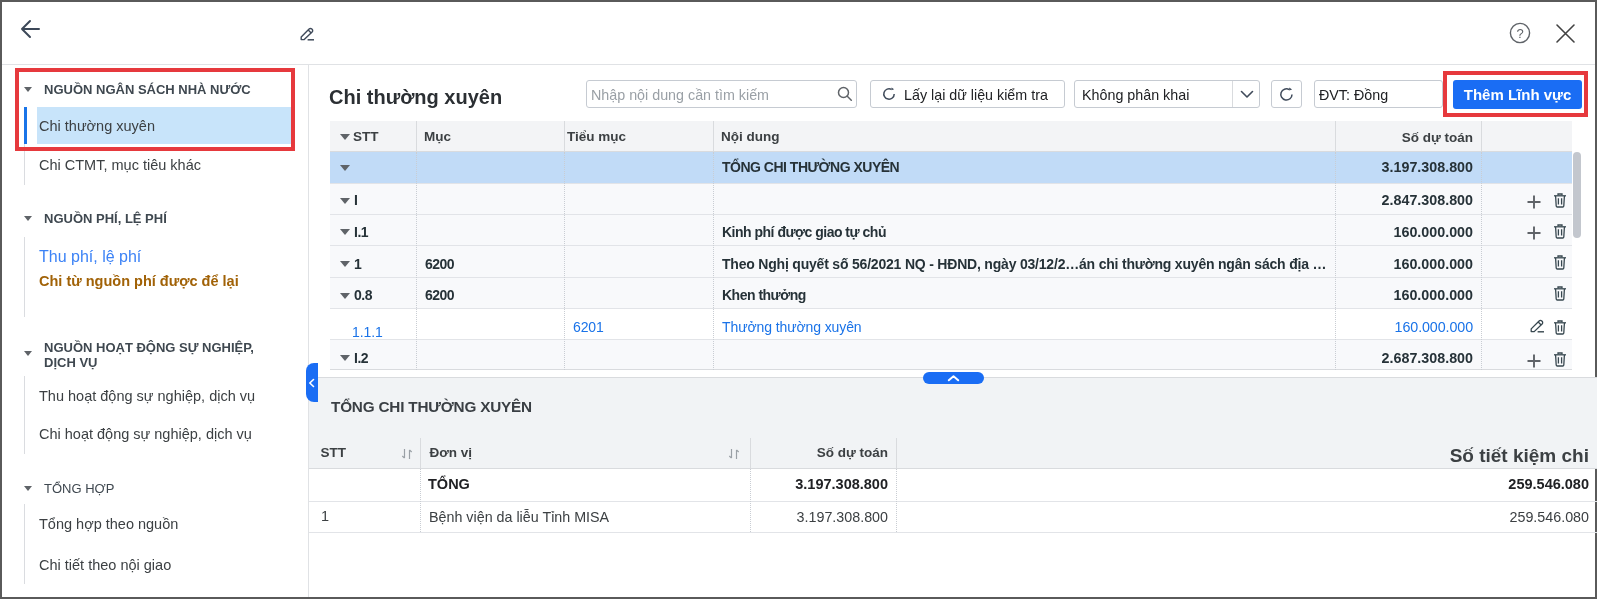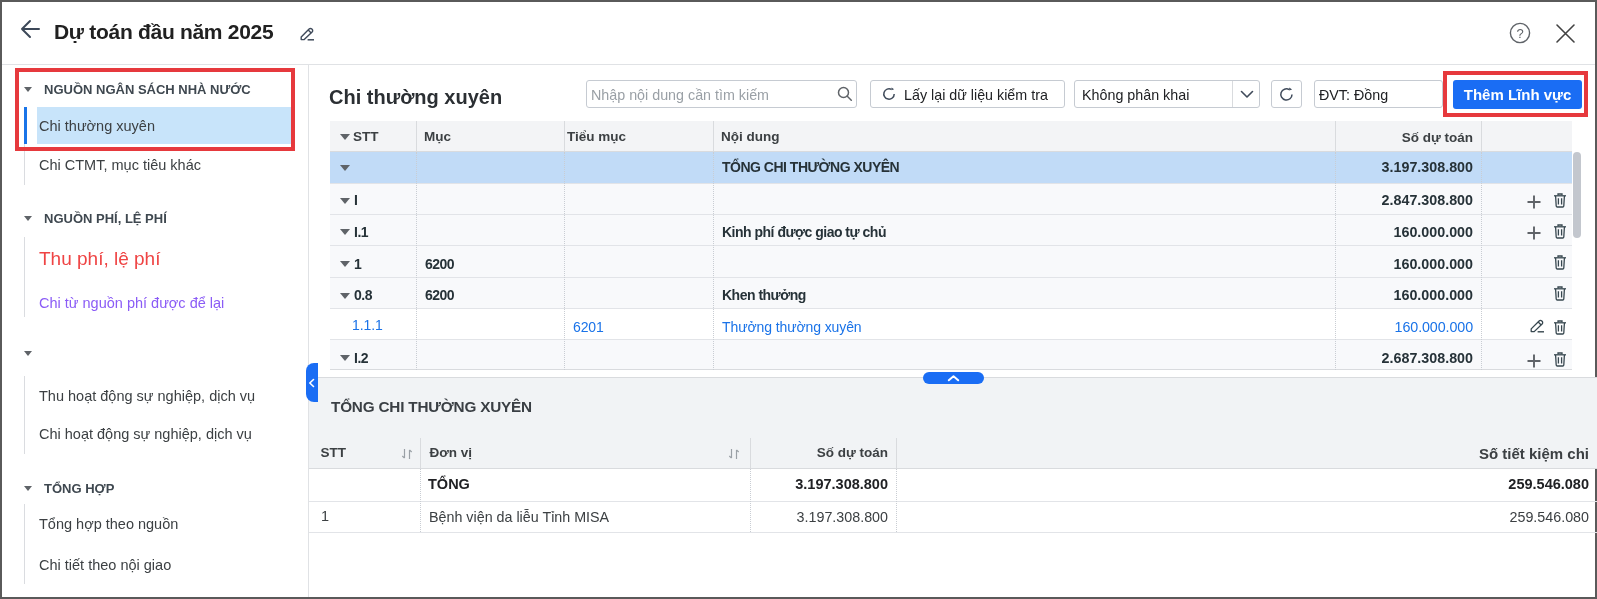--- a/index.html
+++ b/index.html
@@ -16,21 +16,20 @@
   .num { text-align:right; font-size:14.3px; letter-spacing:0; }
   .blue { color:#1a73e8; font-weight:normal; letter-spacing:-0.1px; }
 </style>
 </head>
 <body>
 <div id="page">
 
 <svg class="abs" style="left:17px;top:17px;" width="22" height="20" viewBox="0 0 22 20">
   <path d="M11 2 L3 10 L11 18 M3 10 L20 10" stroke="#3c4858" stroke-width="2" fill="none" stroke-linecap="round" stroke-linejoin="round"></path>
 </svg>
-<div class="abs" style="left:52px;top:18px;font-size:21px;font-weight:bold;color:#212121;letter-spacing:-0.3px;">Dự toán đầu năm 2025</div>
 <svg class="abs" style="left:298px;top:25px;" width="15" height="14" viewBox="0 0 15 14">
   <path d="M1.2 12.6 L1.2 9.9 L9.1 2.0 A1.9 1.9 0 0 1 11.8 2.0 L12.1 2.3 A1.9 1.9 0 0 1 12.1 5.0 L4.2 12.6 Z" stroke="#3f4a5a" stroke-width="1.4" fill="none" stroke-linejoin="round"></path>
   <path d="M8.2 3.0 L11.2 6.0" stroke="#3f4a5a" stroke-width="1.4" fill="none"></path>
   <path d="M7.6 12.8 L14 12.8" stroke="#3f4a5a" stroke-width="1.5" fill="none"></path>
 </svg>
 <svg class="abs" style="left:1507px;top:20px;" width="22" height="22" viewBox="0 0 22 22">
   <circle cx="11" cy="11" r="9.6" stroke="#5f6368" stroke-width="1.4" fill="none"></circle>
   <text x="11" y="15.6" font-size="13" fill="#5f6368" text-anchor="middle" font-family="Liberation Sans">?</text>
 </svg>
 <svg class="abs" style="left:1553px;top:21px;" width="21" height="21" viewBox="0 0 21 21">
@@ -44,30 +43,31 @@
 <div class="abs" style="left:42px;top:80px;font-size:13px;font-weight:bold;color:#3f4850;">NGUỒN NGÂN SÁCH NHÀ NƯỚC</div>
 <div class="abs" style="left:35px;top:105px;width:254px;height:37px;background:#c8e4fa;"></div>
 <div class="abs" style="left:22px;top:105px;width:3px;height:37px;background:#1974e8;"></div>
 <div class="abs" style="left:37px;top:116px;font-size:14.5px;color:#3c4043;">Chi thường xuyên</div>
 <div class="abs" style="left:22px;top:142px;width:1px;height:41px;background:#dadce0;"></div>
 <div class="abs" style="left:37px;top:155px;font-size:14.5px;color:#3c4043;">Chi CTMT, mục tiêu khác</div>
 
 <div class="abs tri-s" style="left:21.5px;top:214px;"></div>
 <div class="abs" style="left:42px;top:209px;font-size:13px;font-weight:bold;color:#3f4850;">NGUỒN PHÍ, LỆ PHÍ</div>
 <div class="abs" style="left:22px;top:235px;width:1px;height:80px;background:#dadce0;"></div>
-<div class="abs" style="left:37px;top:246px;font-size:19px;color:#ef4444;">Thu phí, lệ phí</div>
-<div class="abs" style="left:37px;top:293px;font-size:14.5px;color:#8b5cf6;">Chi từ nguồn phí được để lại</div>
+<div class="abs" style="left:37px;top:246px;font-size:16px;color:#3b82f6;">Thu phí, lệ phí</div>
+<div class="abs" style="left:37px;top:271px;font-size:14.5px;color:#a16207;font-weight:bold;">Chi từ nguồn phí được để lại</div>
 
 <div class="abs tri-s" style="left:21.5px;top:349px;"></div>
+<div class="abs" style="left:42px;top:338px;font-size:13px;font-weight:bold;color:#3f4850;line-height:15px;">NGUỒN HOẠT ĐỘNG SỰ NGHIỆP,<br>DỊCH VỤ</div>
 <div class="abs" style="left:22px;top:374px;width:1px;height:78px;background:#dadce0;"></div>
 <div class="abs" style="left:37px;top:386px;font-size:14.5px;color:#3c4043;">Thu hoạt động sự nghiệp, dịch vụ</div>
 <div class="abs" style="left:37px;top:424px;font-size:14.5px;color:#3c4043;">Chi hoạt động sự nghiệp, dịch vụ</div>
 
 <div class="abs tri-s" style="left:21.5px;top:484px;"></div>
-<div class="abs" style="left:42px;top:479px;font-size:13px;font-weight:bold;color:#3f4850;">TỔNG HỢP</div>
+<div class="abs" style="left:42px;top:479px;font-size:13px;font-weight:normal;color:#3f4850;">TỔNG HỢP</div>
 <div class="abs" style="left:22px;top:502px;width:1px;height:80px;background:#dadce0;"></div>
 <div class="abs" style="left:37px;top:514px;font-size:14.5px;color:#3c4043;">Tổng hợp theo nguồn</div>
 <div class="abs" style="left:37px;top:555px;font-size:14.5px;color:#3c4043;">Chi tiết theo nội giao</div>
 
 <div class="abs" style="left:13px;top:66px;width:280px;height:83px;border:4px solid #e6393d;"></div>
 
 <div class="abs" style="left:303.5px;top:361px;width:12.5px;height:39px;background:#1a6df4;border-radius:8px 0 0 8px;z-index:6;"></div>
 <svg class="abs" style="left:306px;top:376px;z-index:7;" width="7" height="10" viewBox="0 0 7 10">
   <path d="M5.5 1.5 L1.8 5 L5.5 8.5" stroke="#fff" stroke-width="1.6" fill="none" stroke-linecap="round" stroke-linejoin="round"></path>
 </svg>
@@ -148,29 +148,30 @@
 <div class="cell num" style="left:1340px;top:190px;width:131px;">2.847.308.800</div>
 
 <div class="abs tri" style="left:338px;top:227px;"></div>
 <div class="cell" style="left:352px;top:221.5px;text-align:right;">I.1</div>
 <div class="cell" style="left:720px;top:221.5px;">Kinh phí được giao tự chủ</div>
 <div class="cell num" style="left:1340px;top:221.5px;width:131px;">160.000.000</div>
 
 <div class="abs tri" style="left:338px;top:259px;"></div>
 <div class="cell" style="left:352px;top:253.5px;">1</div>
 <div class="cell" style="left:423px;top:253.5px;">6200</div>
+<div class="cell" style="left:720px;top:253.5px;letter-spacing:-0.2px;">Theo Nghị quyết số 56/2021 NQ - HĐND, ngày 03/12/2…án chi thường xuyên ngân sách địa …</div>
 <div class="cell num" style="left:1340px;top:253.5px;width:131px;">160.000.000</div>
 
 <div class="abs tri" style="left:338px;top:290.5px;"></div>
 <div class="cell" style="left:352px;top:285px;">0.8</div>
 <div class="cell" style="left:423px;top:285px;">6200</div>
 <div class="cell" style="left:720px;top:285px;">Khen thưởng</div>
 <div class="cell num" style="left:1340px;top:285px;width:131px;">160.000.000</div>
 
-<div class="cell blue" style="left:350px;top:315px;">1.1.1</div>
+<div class="cell blue" style="left:350px;top:322px;">1.1.1</div>
 <div class="cell blue" style="left:571px;top:316.5px;">6201</div>
 <div class="cell blue" style="left:720px;top:316.5px;">Thưởng thường xuyên</div>
 <div class="cell blue num" style="left:1340px;top:316.5px;width:131px;">160.000.000</div>
 
 <div class="abs tri" style="left:338px;top:353px;"></div>
 <div class="cell" style="left:352px;top:347.5px;">I.2</div>
 <div class="cell num" style="left:1340px;top:347.5px;width:131px;">2.687.308.800</div>
 
 <svg class="abs" style="left:0;top:0;width:0;height:0;">
   <defs>
@@ -235,21 +236,21 @@
 <div class="abs" style="left:307px;top:436px;width:1288px;height:31px;background:#f1f3f5;border-bottom:1px solid #d9dbde;"></div>
 <div class="abs" style="left:318.5px;top:443px;font-size:13.5px;font-weight:bold;color:#3c4043;">STT</div>
 <svg class="abs" style="left:399px;top:446px;" width="12" height="12" viewBox="0 0 12 12">
   <path d="M3.5 1 L3.5 10 M1.3 8 L3.5 10.2 M8.5 11 L8.5 2 M10.7 4 L8.5 1.8" stroke="#9aa0a6" stroke-width="1.2" fill="none"></path>
 </svg>
 <div class="abs" style="left:427.5px;top:443px;font-size:13.5px;font-weight:bold;color:#3c4043;">Đơn vị</div>
 <svg class="abs" style="left:726px;top:446px;" width="12" height="12" viewBox="0 0 12 12">
   <path d="M3.5 1 L3.5 10 M1.3 8 L3.5 10.2 M8.5 11 L8.5 2 M10.7 4 L8.5 1.8" stroke="#9aa0a6" stroke-width="1.2" fill="none"></path>
 </svg>
 <div class="abs num" style="left:756px;top:443px;width:130px;font-size:13.5px;font-weight:bold;color:#3c4043;">Số dự toán</div>
-<div class="abs num" style="left:1407px;top:443px;width:180px;font-size:15px;font-weight:bold;color:#3c4043;">Số tiết kiệm chi</div>
+<div class="abs num" style="left:1407px;top:443px;width:180px;font-size:19px;font-weight:bold;color:#3c4043;">Số tiết kiệm chi</div>
 <div class="vsol" style="left:418px;top:436px;height:31px;"></div>
 <div class="vsol" style="left:748px;top:436px;height:31px;"></div>
 <div class="vsol" style="left:894px;top:436px;height:31px;"></div>
 
 <div class="abs" style="left:426px;top:473.5px;font-size:14.5px;font-weight:bold;color:#202124;text-align:center;">TỔNG</div>
 <div class="abs num" style="left:756px;top:473.5px;width:130px;font-size:14.5px;font-weight:bold;color:#202124;">3.197.308.800</div>
 <div class="abs num" style="left:1407px;top:473.5px;width:180px;font-size:14.5px;font-weight:bold;color:#202124;">259.546.080</div>
 <div class="hline" style="left:307px;top:499px;width:1288px;"></div>
 <div class="abs" style="left:319px;top:506px;font-size:14.5px;color:#3c4043;">1</div>
 <div class="abs" style="left:427px;top:507px;font-size:14.3px;color:#3c4043;">Bệnh viện da liễu Tỉnh MISA</div>

